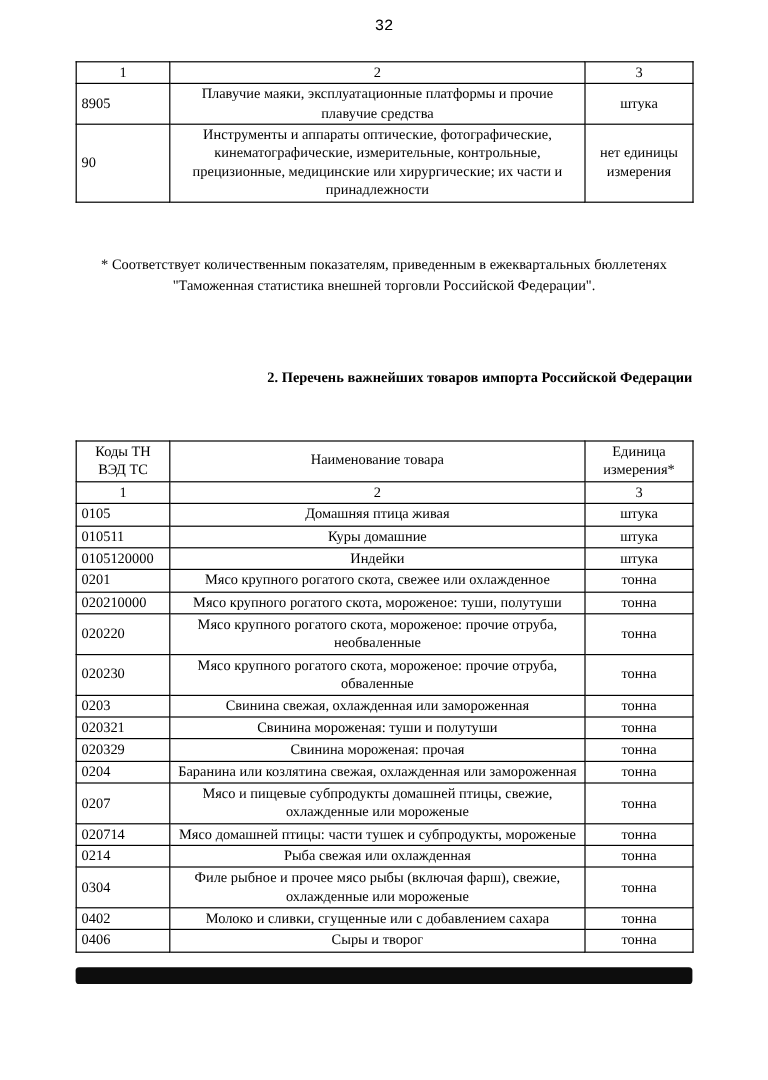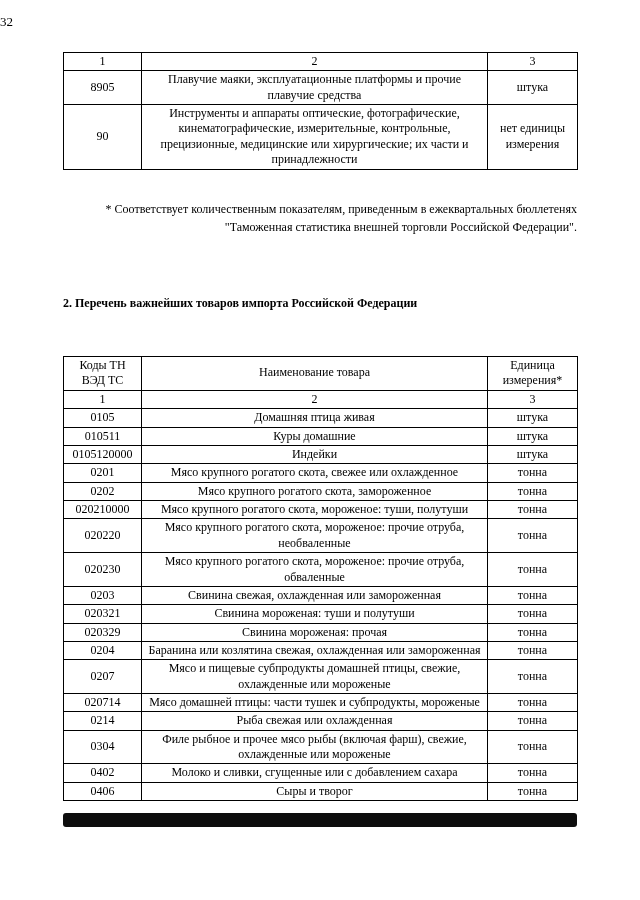--- a/index.html
+++ b/index.html
@@ -5,61 +5,62 @@
   * { margin: 0; padding: 0; box-sizing: border-box; }
   html, body {
     width: 640px; height: 900px;
     background: #ffffff;
     color: #000;
     font-family: "Liberation Serif", serif;
     overflow: hidden;
   }
   .page { width: 640px; height: 900px; position: relative; }
   .page-number {
-    text-align: left;
+    text-align: center;
     font-size: 13px;
     padding-top: 14px;
+    font-family: Liberation Mono, monospace;
   }
   .content { width: 514px; margin: 0 auto; }
 
   table.doc-table {
     border-collapse: collapse;
     width: 100%;
     font-size: 12px;
     table-layout: fixed;
   }
   table.doc-table th, table.doc-table td {
     border: 1px solid #000;
     padding: 1px 4px;
     text-align: center;
     vertical-align: middle;
     line-height: 1.28;
     font-weight: normal;
     overflow: hidden;
   }
-  table.doc-table td.code-cell { text-align: center; padding-left: 4px; }
+  table.doc-table td.code-cell { text-align: left; padding-left: 4px; }
   table.doc-table .colnum-row th { height: 15px; }
   .col-code { width: 78px; }
   .col-name { width: 346px; }
   .col-unit { width: 90px; }
 
   .table1 { margin-top: 22px; }
 
   .footnote {
-    margin-top: 30px;
+    margin-top: 42px;
     font-size: 12px;
     line-height: 1.5;
-    text-align: right;
+    text-align: center;
   }
 
   .section-heading {
     margin-top: 60px;
     font-size: 12px;
     font-weight: bold;
-    text-align: left;
+    text-align: right;
   }
 
   .table2 { margin-top: 45px; }
   .table2 thead th { line-height: 1.3; }
 
   .cutoff-band {
     margin-top: 12px;
     height: 14px;
     width: 100%;
     background: #0d0d0d;
@@ -138,25 +139,20 @@
             <td class="code-cell">0105120000</td>
             <td class="name-cell">Индейки</td>
             <td class="unit-cell">штука</td>
           </tr>
           <tr>
             <td class="code-cell">0201</td>
             <td class="name-cell">Мясо крупного рогатого скота, свежее или охлажденное</td>
             <td class="unit-cell">тонна</td>
           </tr>
           <tr>
-            <td class="code-cell">0202</td>
-            <td class="name-cell">Мясо крупного рогатого скота, замороженное</td>
-            <td class="unit-cell">тонна</td>
-          </tr>
-          <tr>
             <td class="code-cell">020210000</td>
             <td class="name-cell">Мясо крупного рогатого скота, мороженое: туши, полутуши</td>
             <td class="unit-cell">тонна</td>
           </tr>
           <tr>
             <td class="code-cell">020220</td>
             <td class="name-cell">Мясо крупного рогатого скота, мороженое: прочие отруба, необваленные</td>
             <td class="unit-cell">тонна</td>
           </tr>
           <tr>

